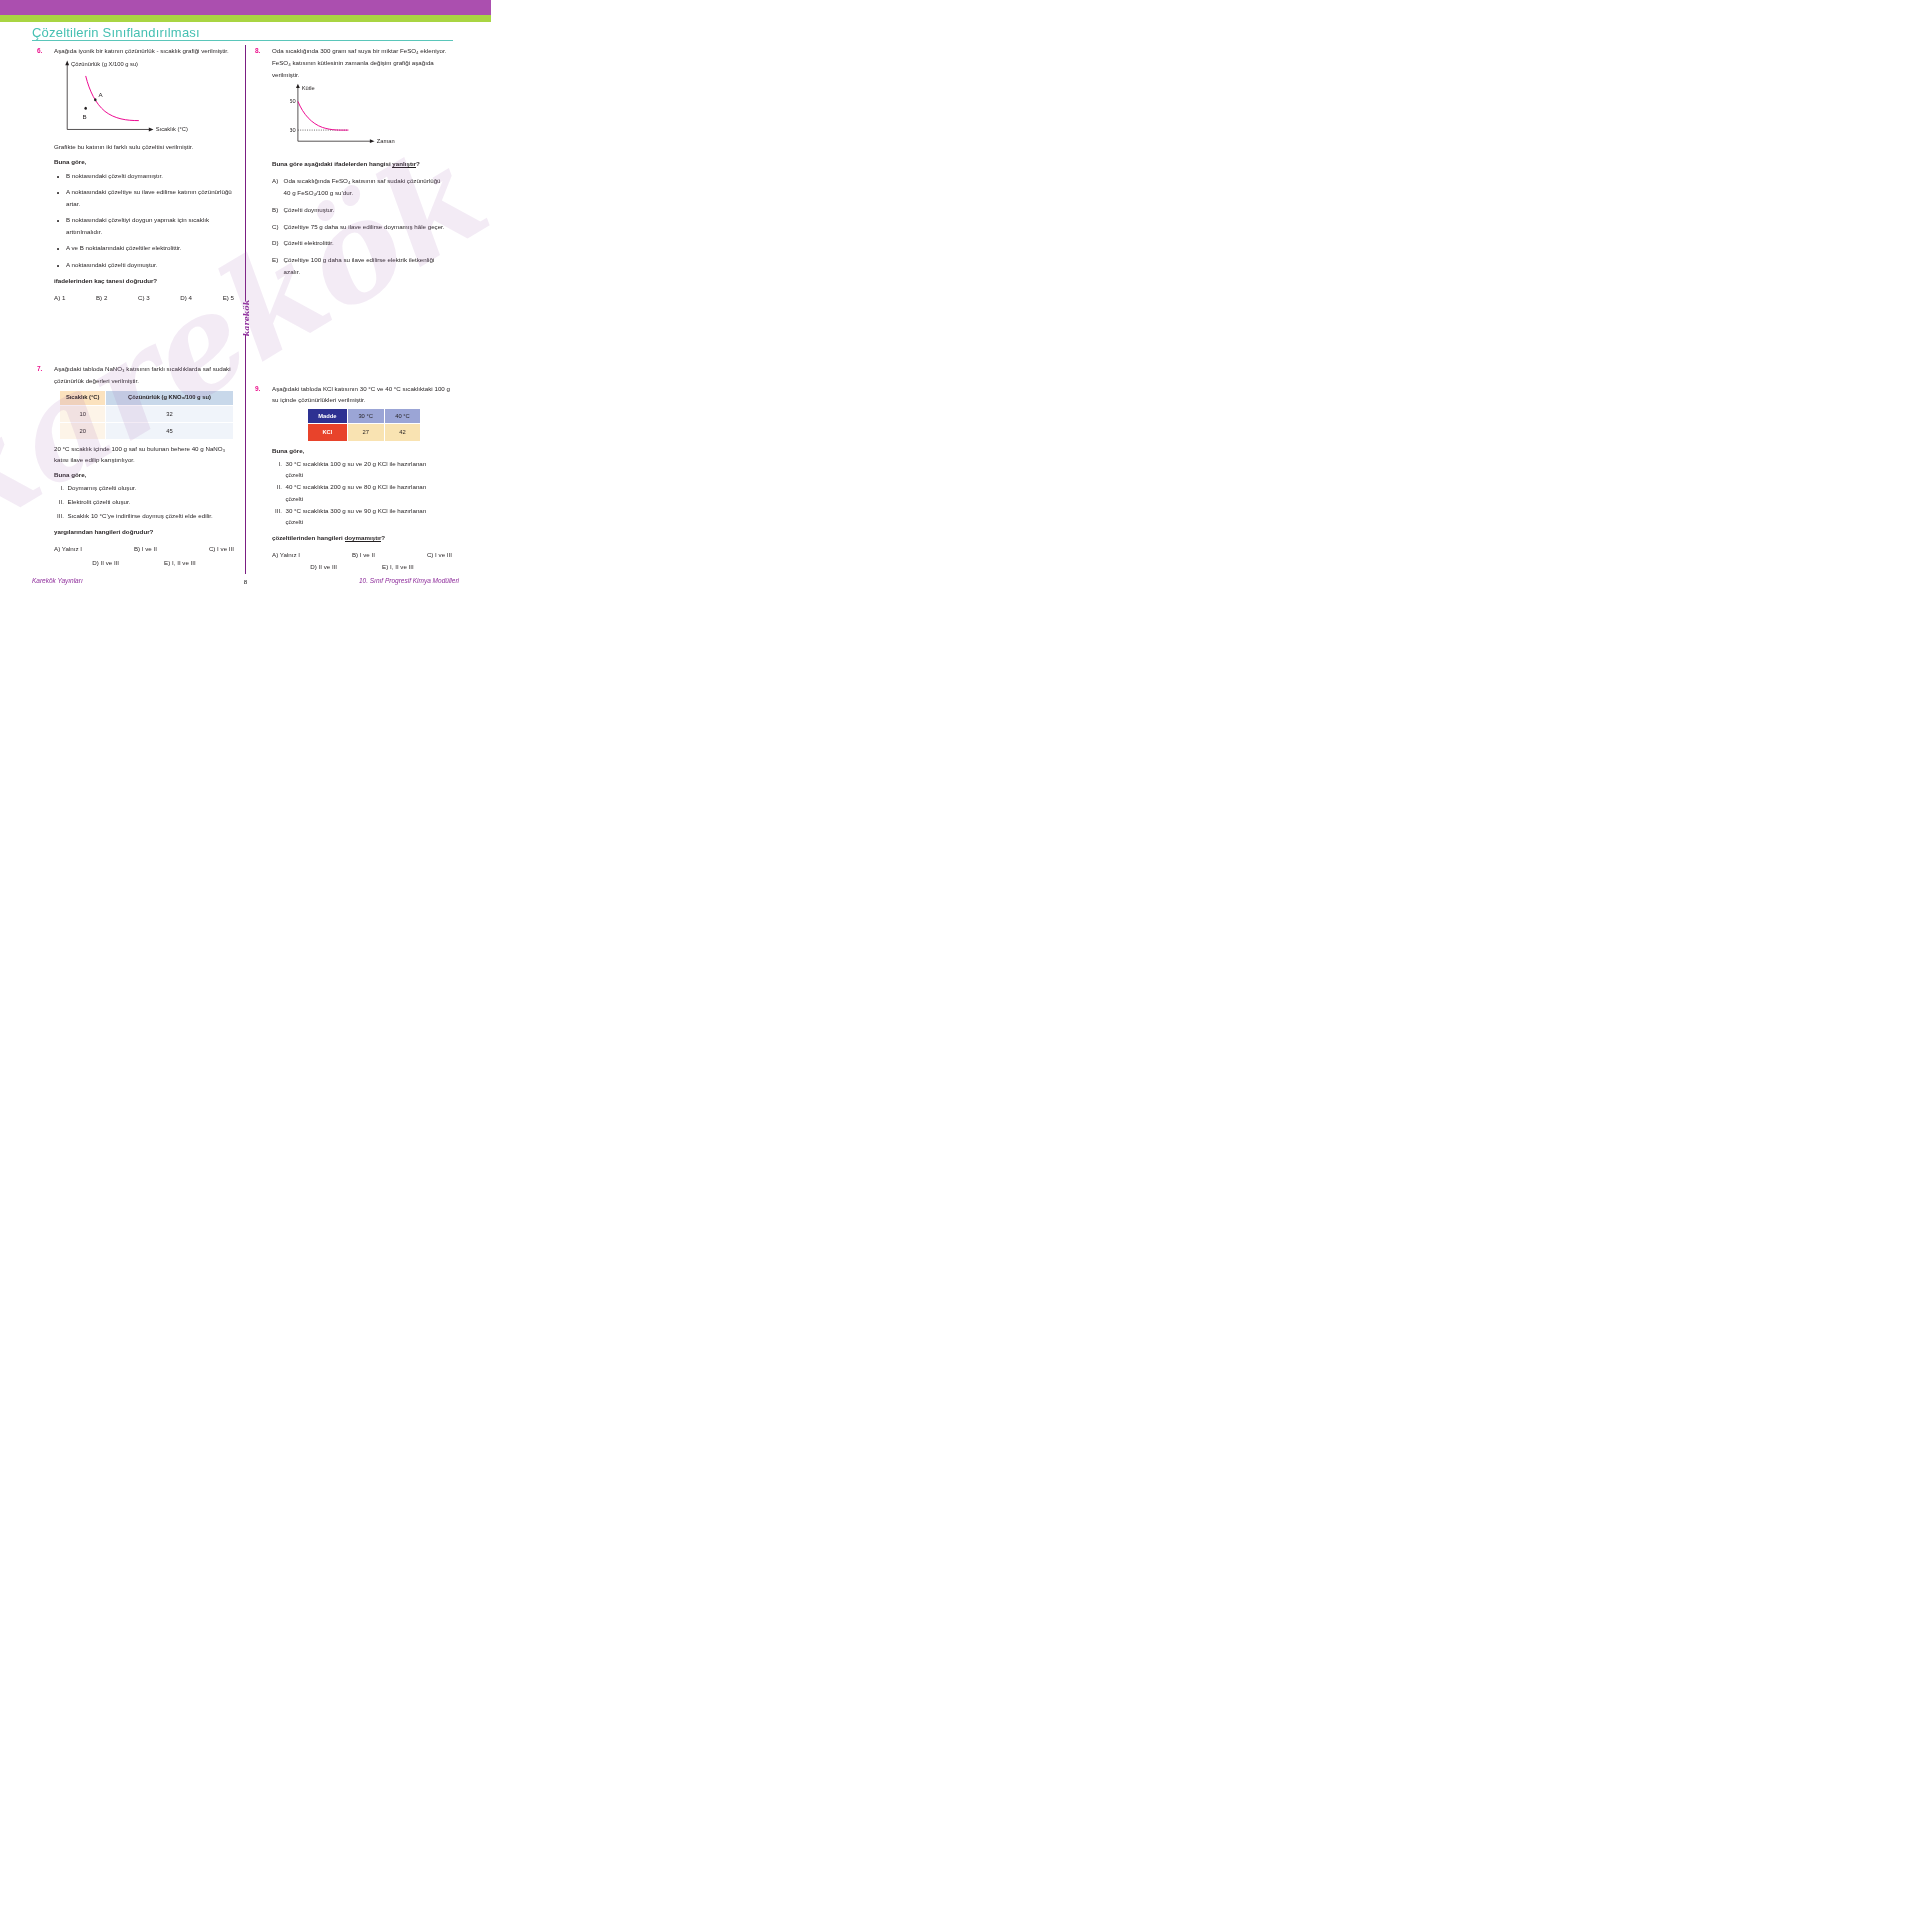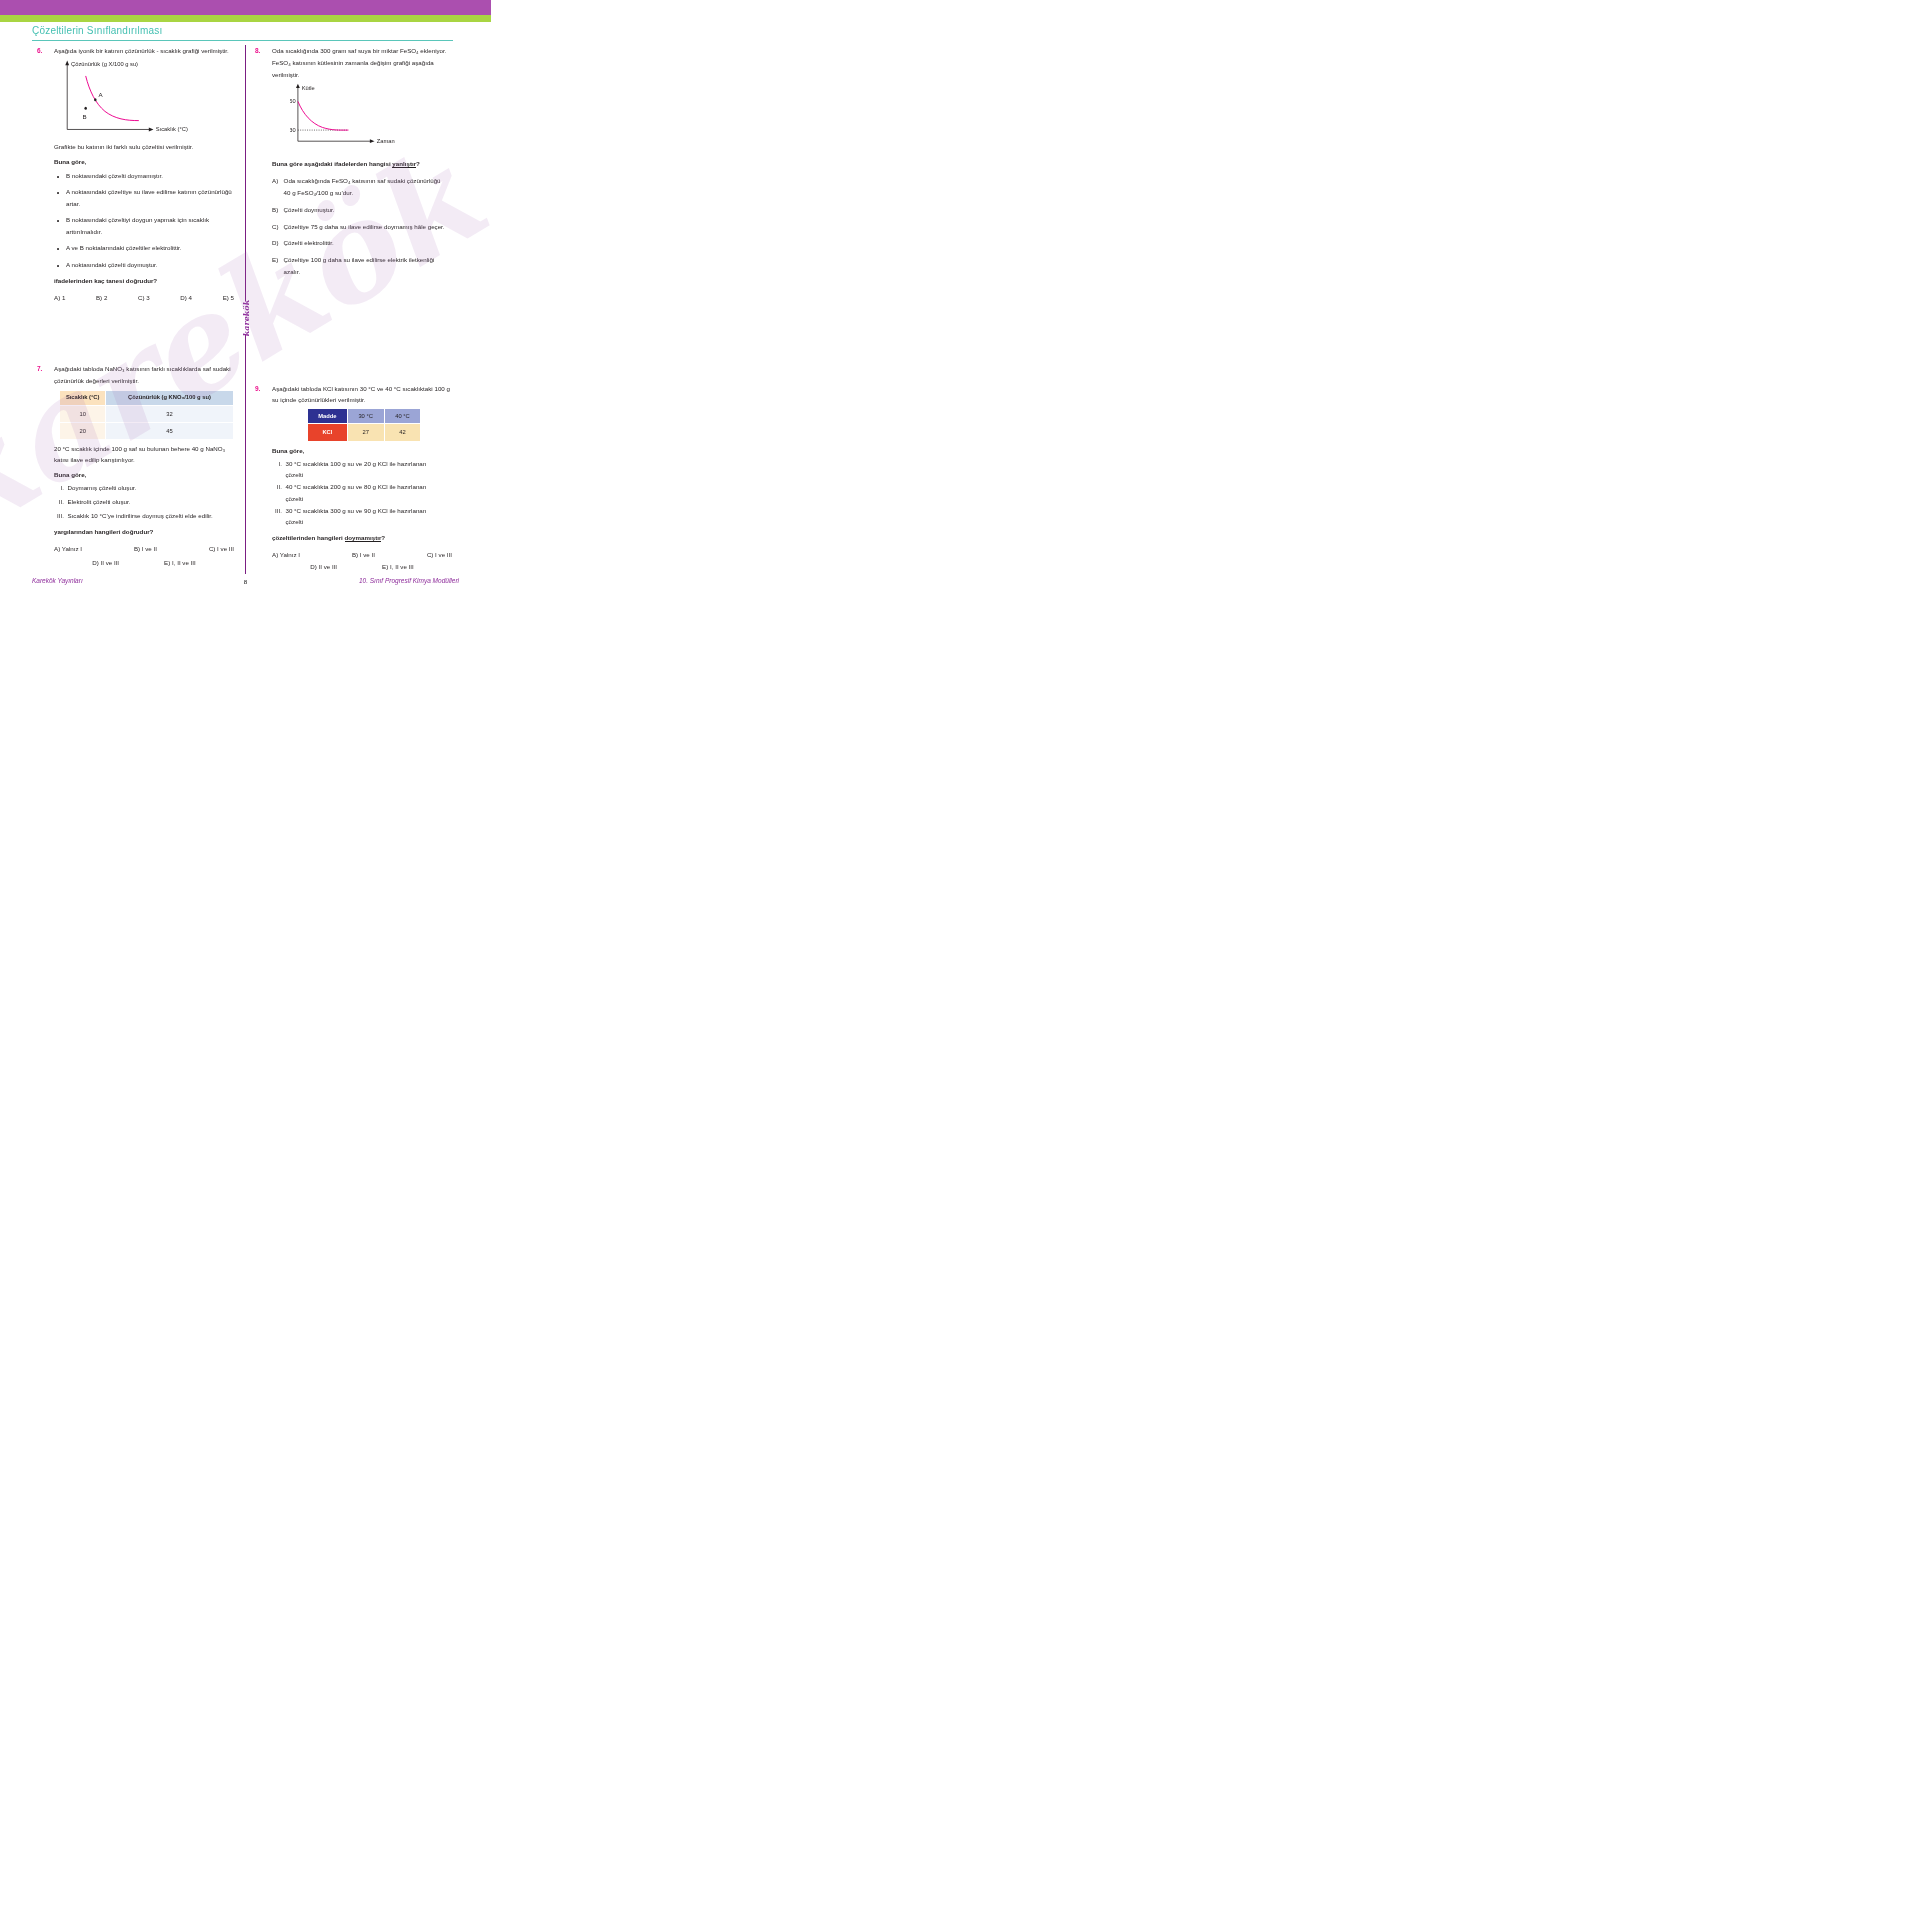--- a/index.html
+++ b/index.html
@@ -3,21 +3,21 @@
 <meta charset="utf-8">
 <style>
   html,body { margin:0; padding:0; background:#ffffff; }
   .page {
     position:relative; width:491px; height:628px; overflow:hidden;
     background:#ffffff; font-family:"Liberation Sans", sans-serif;
     color:#231F20; font-size:6.2px;
   }
   .bar-purple { position:absolute; top:0; left:0; width:100%; height:15px; background:#AB4FAF; }
   .bar-green  { position:absolute; top:15px; left:0; width:100%; height:6.5px; background:#A9D543; }
-  .page-title { position:absolute; top:25.4px; left:32px; font-size:10px; color:#45C0B2; letter-spacing:0.2px; z-index:2; }
+  .page-title { position:absolute; top:25.4px; left:32px; font-size:13px; color:#45C0B2; letter-spacing:0.2px; z-index:2; }
   .title-rule { position:absolute; top:40px; left:32px; width:421px; height:0.8px; background:#5AC6BA; z-index:2; }
 
   .divider-seg { position:absolute; left:245px; width:0.8px; background:#7B1E82; z-index:2; }
   .seg1 { top:45px; height:256px; }
   .seg2 { top:334px; height:240px; }
   .divider-brand {
     position:absolute; left:246px; top:318px; z-index:2;
     transform:translate(-50%,-50%) rotate(-90deg);
     font-family:"DejaVu Serif", serif; font-style:italic; font-weight:bold;
     font-size:8px; color:#8E2D9B; white-space:nowrap;

